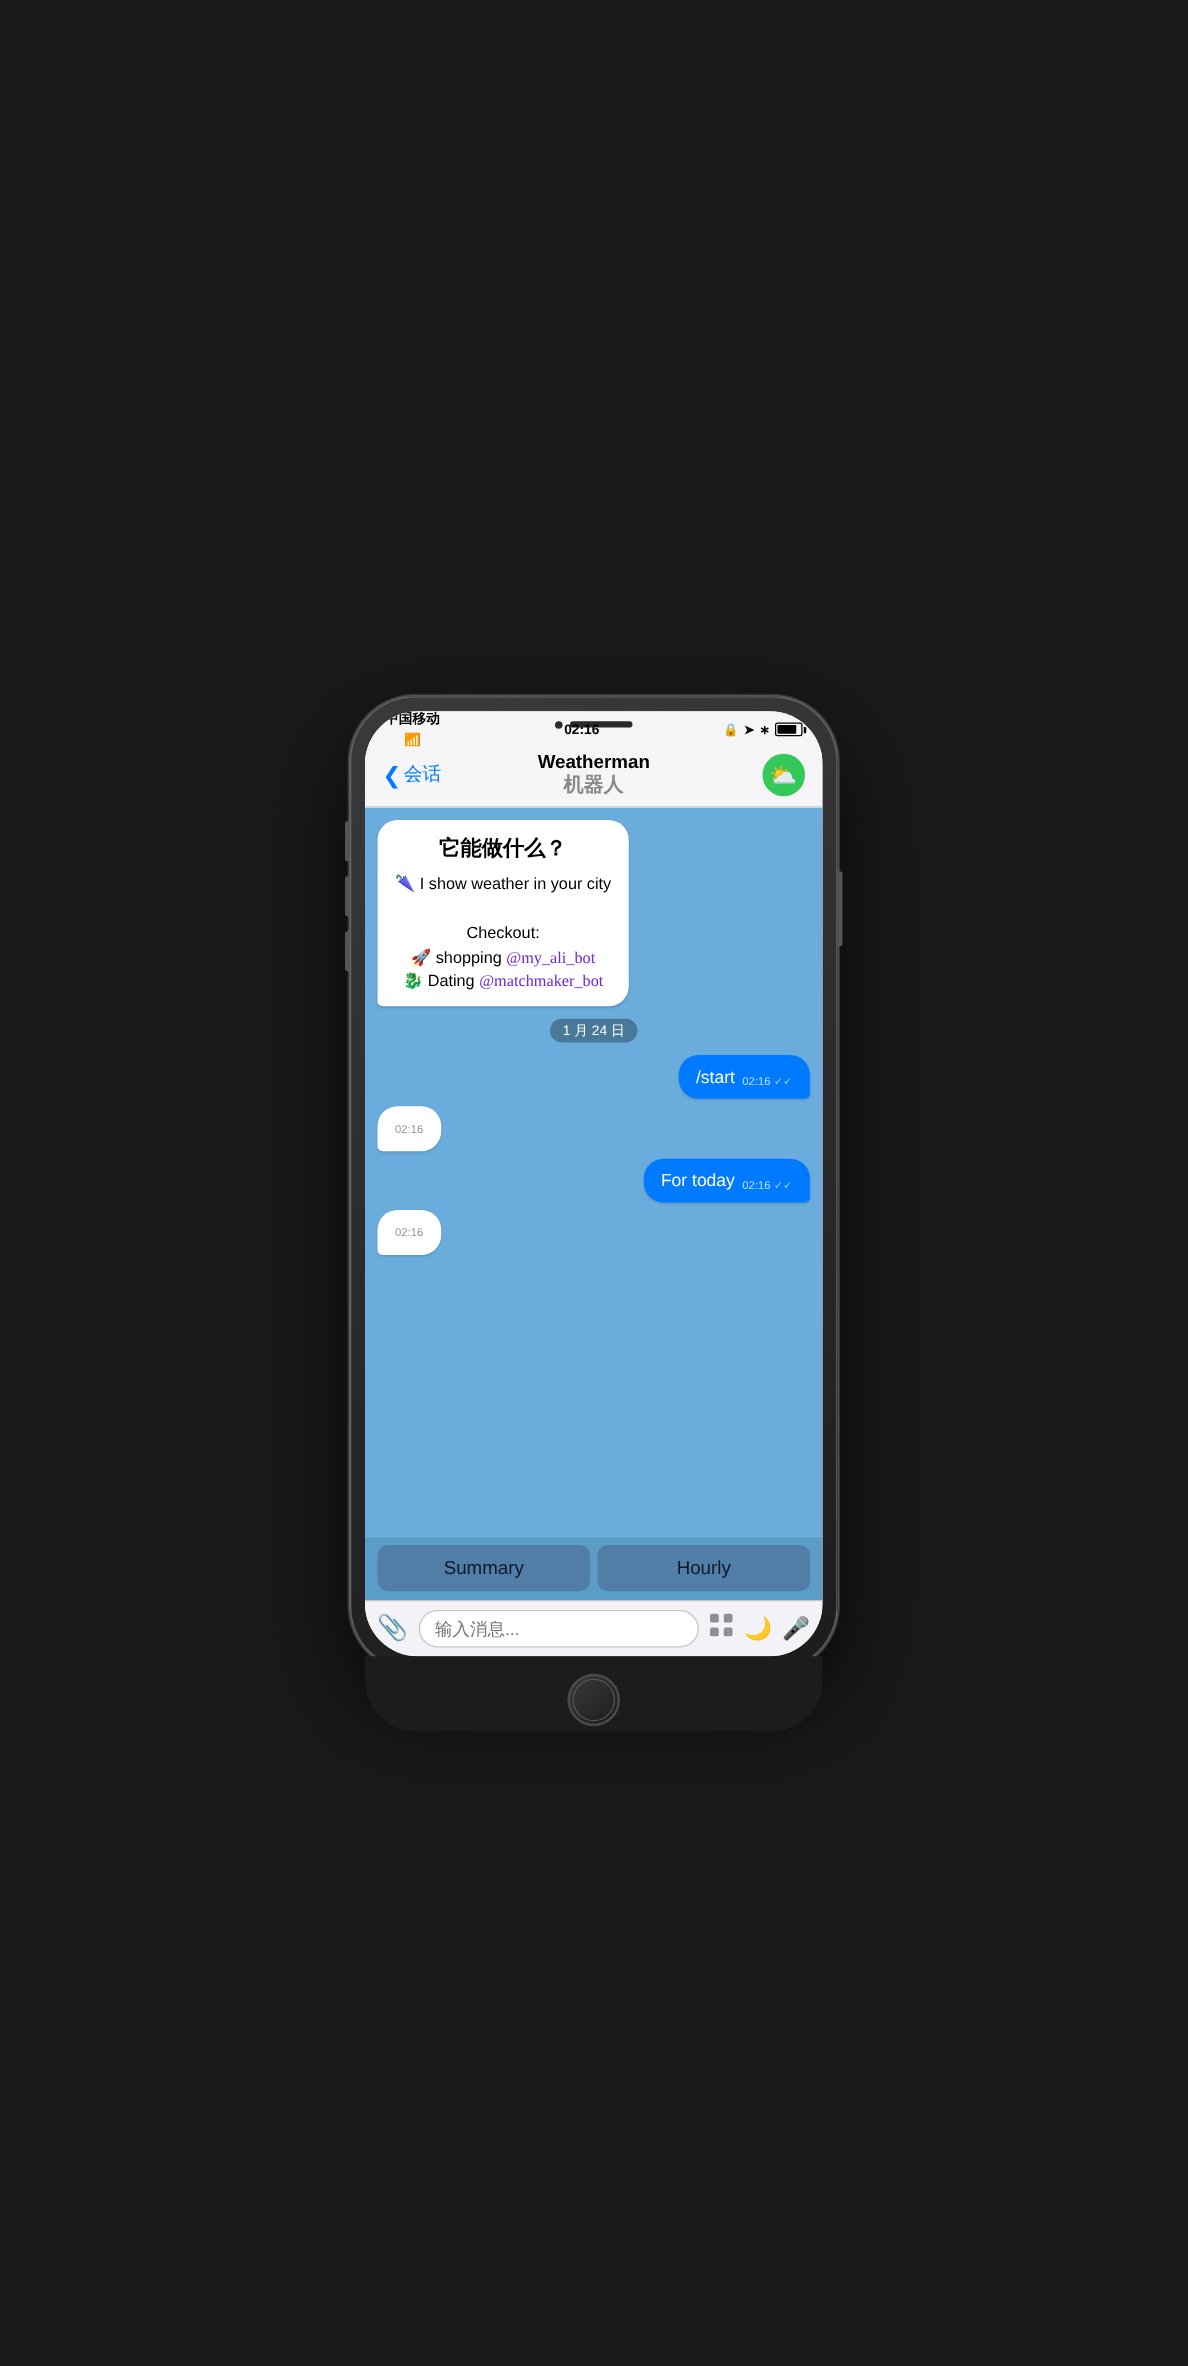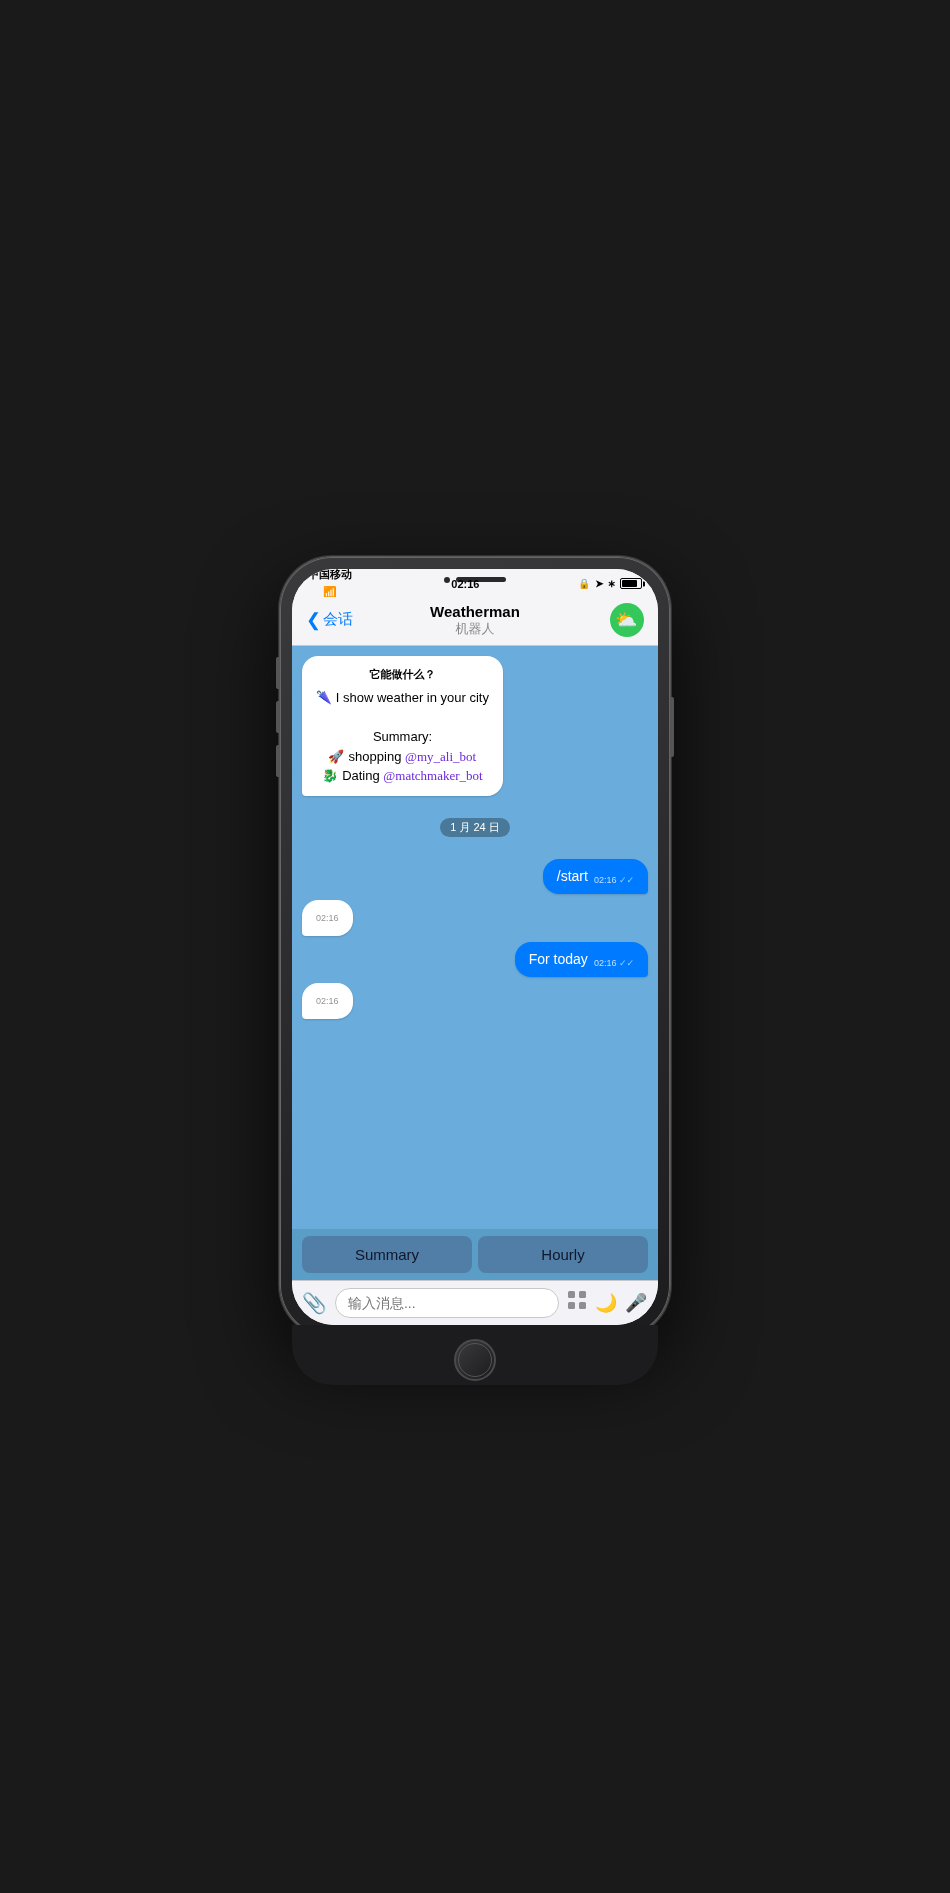--- a/index.html
+++ b/index.html
@@ -149,23 +149,24 @@
       transform: translateX(-50%);
       text-align: center;
     }
     .nav-title {
       font-size: 15px;
       font-weight: 700;
       color: #000;
       line-height: 1.2;
     }
     .nav-subtitle {
-      font-size: 13px;
+      font-size: 16px;
       color: #888;
       line-height: 1.2;
+      font-weight: bold;
     }
     .nav-avatar {
       margin-left: auto;
       width: 34px;
       height: 34px;
       background: #34c759;
       border-radius: 50%;
       display: flex;
       align-items: center;
       justify-content: center;
@@ -227,38 +228,38 @@
       color: rgba(0,0,0,0.45);
       text-align: right;
       margin-top: 2px;
     }
 
     .bubble-bot-welcome {
       text-align: center;
       font-size: 13px;
     }
     .bubble-bot-welcome .title {
-      font-size: 11px;
+      font-size: 17px;
       font-weight: 600;
       margin-bottom: 6px;
     }
     .bubble-bot-welcome .link {
       color: #6d28d9;
       text-decoration: none;
       font-family: Liberation Serif, serif;
     }
 
     .date-separator {
       align-self: center;
       background: rgba(0,0,0,0.3);
       color: #fff;
       font-size: 11px;
       padding: 2px 10px;
       border-radius: 10px;
-      margin: 16px 0;
+      margin: 4px 0;
     }
 
     .bubble-weather {
       font-style: italic;
     }
 
     
     .action-buttons-row {
       background: #5a9ec8;
       display: flex;
@@ -408,21 +409,21 @@
         <span>⛅</span>
       </div>
     </div>
 
     <div class="chat-area">
 
       <div class="bubble-bot bubble-bot-welcome">
         <div class="title">它能做什么？</div>
         <div>🌂 I show weather in your city</div>
         <br>
-        <div>Summary:</div>
+        <div>Checkout:</div>
         <div>🚀 shopping <a class="link" href="#">@my_ali_bot</a></div>
         <div>🐉 Dating <a class="link" href="#">@matchmaker_bot</a></div>
       </div>
 
       <div class="date-separator">
         <span>1 月 24 日</span>
       </div>
 
       <div class="bubble-user">
         <span class="bubble-user-text" style="">/start</span>

